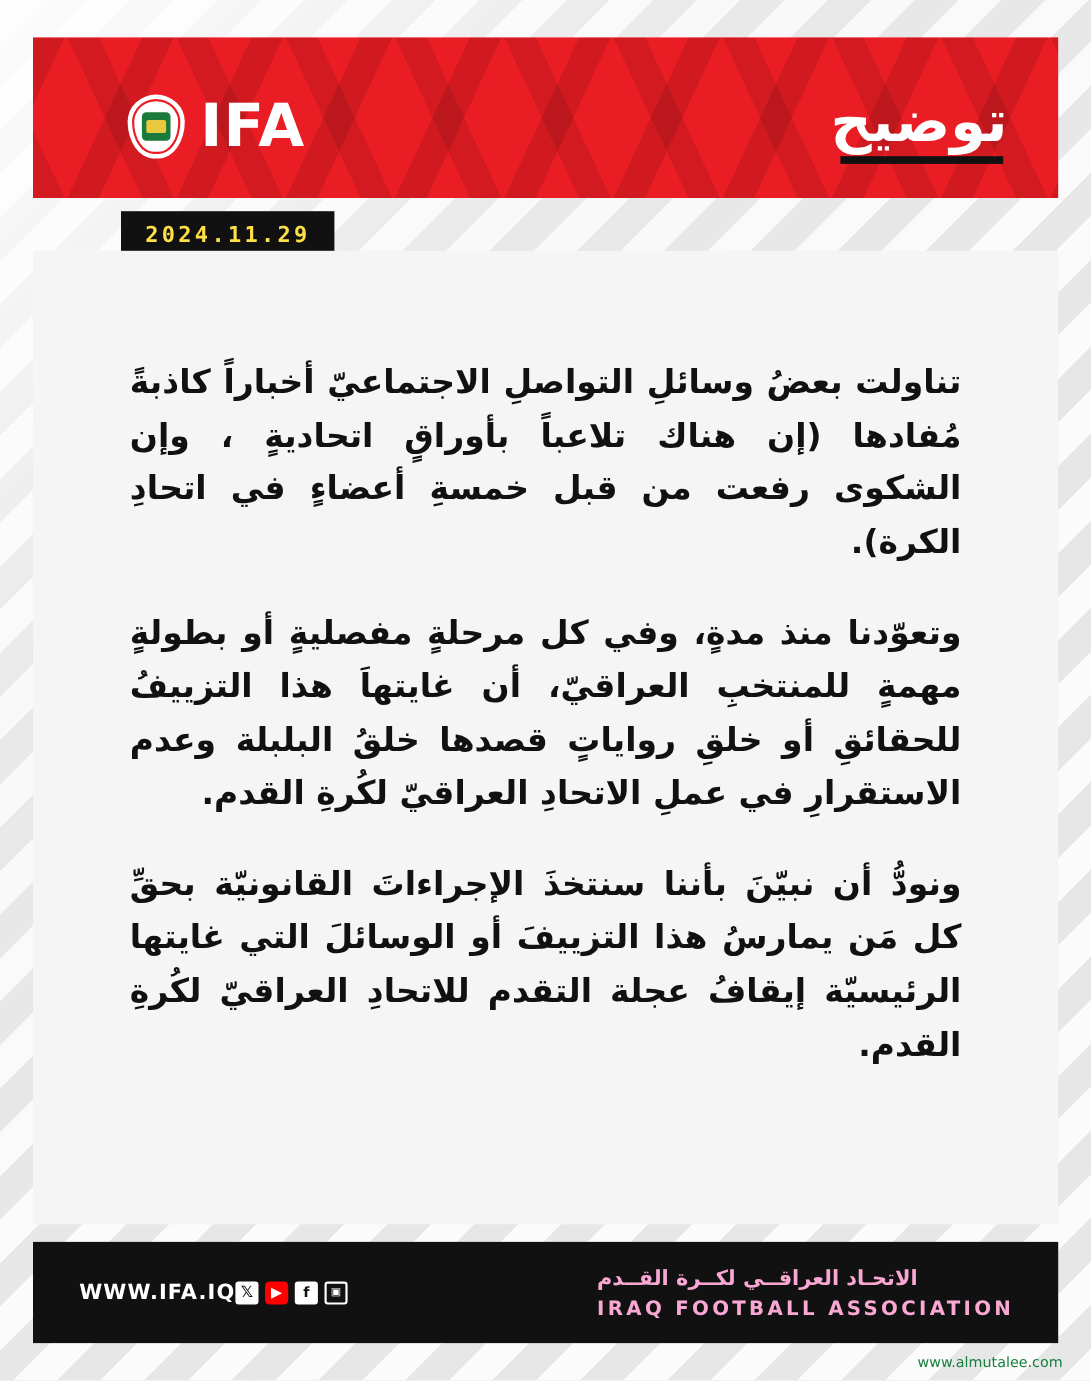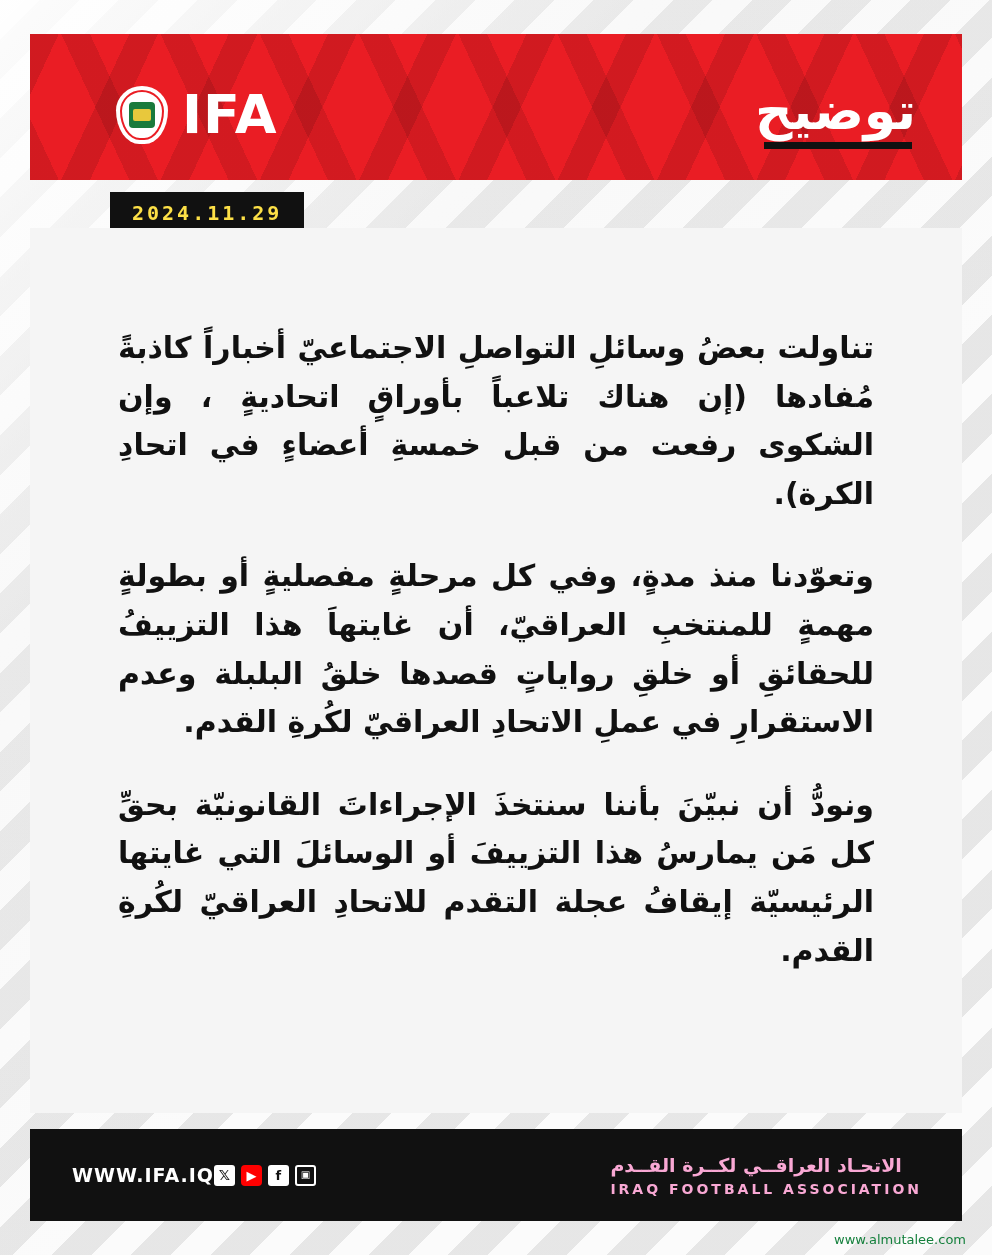--- a/index.html
+++ b/index.html
@@ -220,21 +220,21 @@
     margin-left: 12px;
   }
   .fr-ar {
     font-size: 19px;
     font-weight: bold;
     direction: rtl;
     letter-spacing: 1px;
     line-height: 1.3;
   }
   .fr-en {
-    font-size: 14px;
+    font-size: 18px;
     letter-spacing: 3px;
     font-weight: bold;
     margin-top: 4px;
   }
   .watermark {
     position: absolute;
     bottom: 8px;
     right: 26px;
     font-size: 13px;
     color: #15803d;

